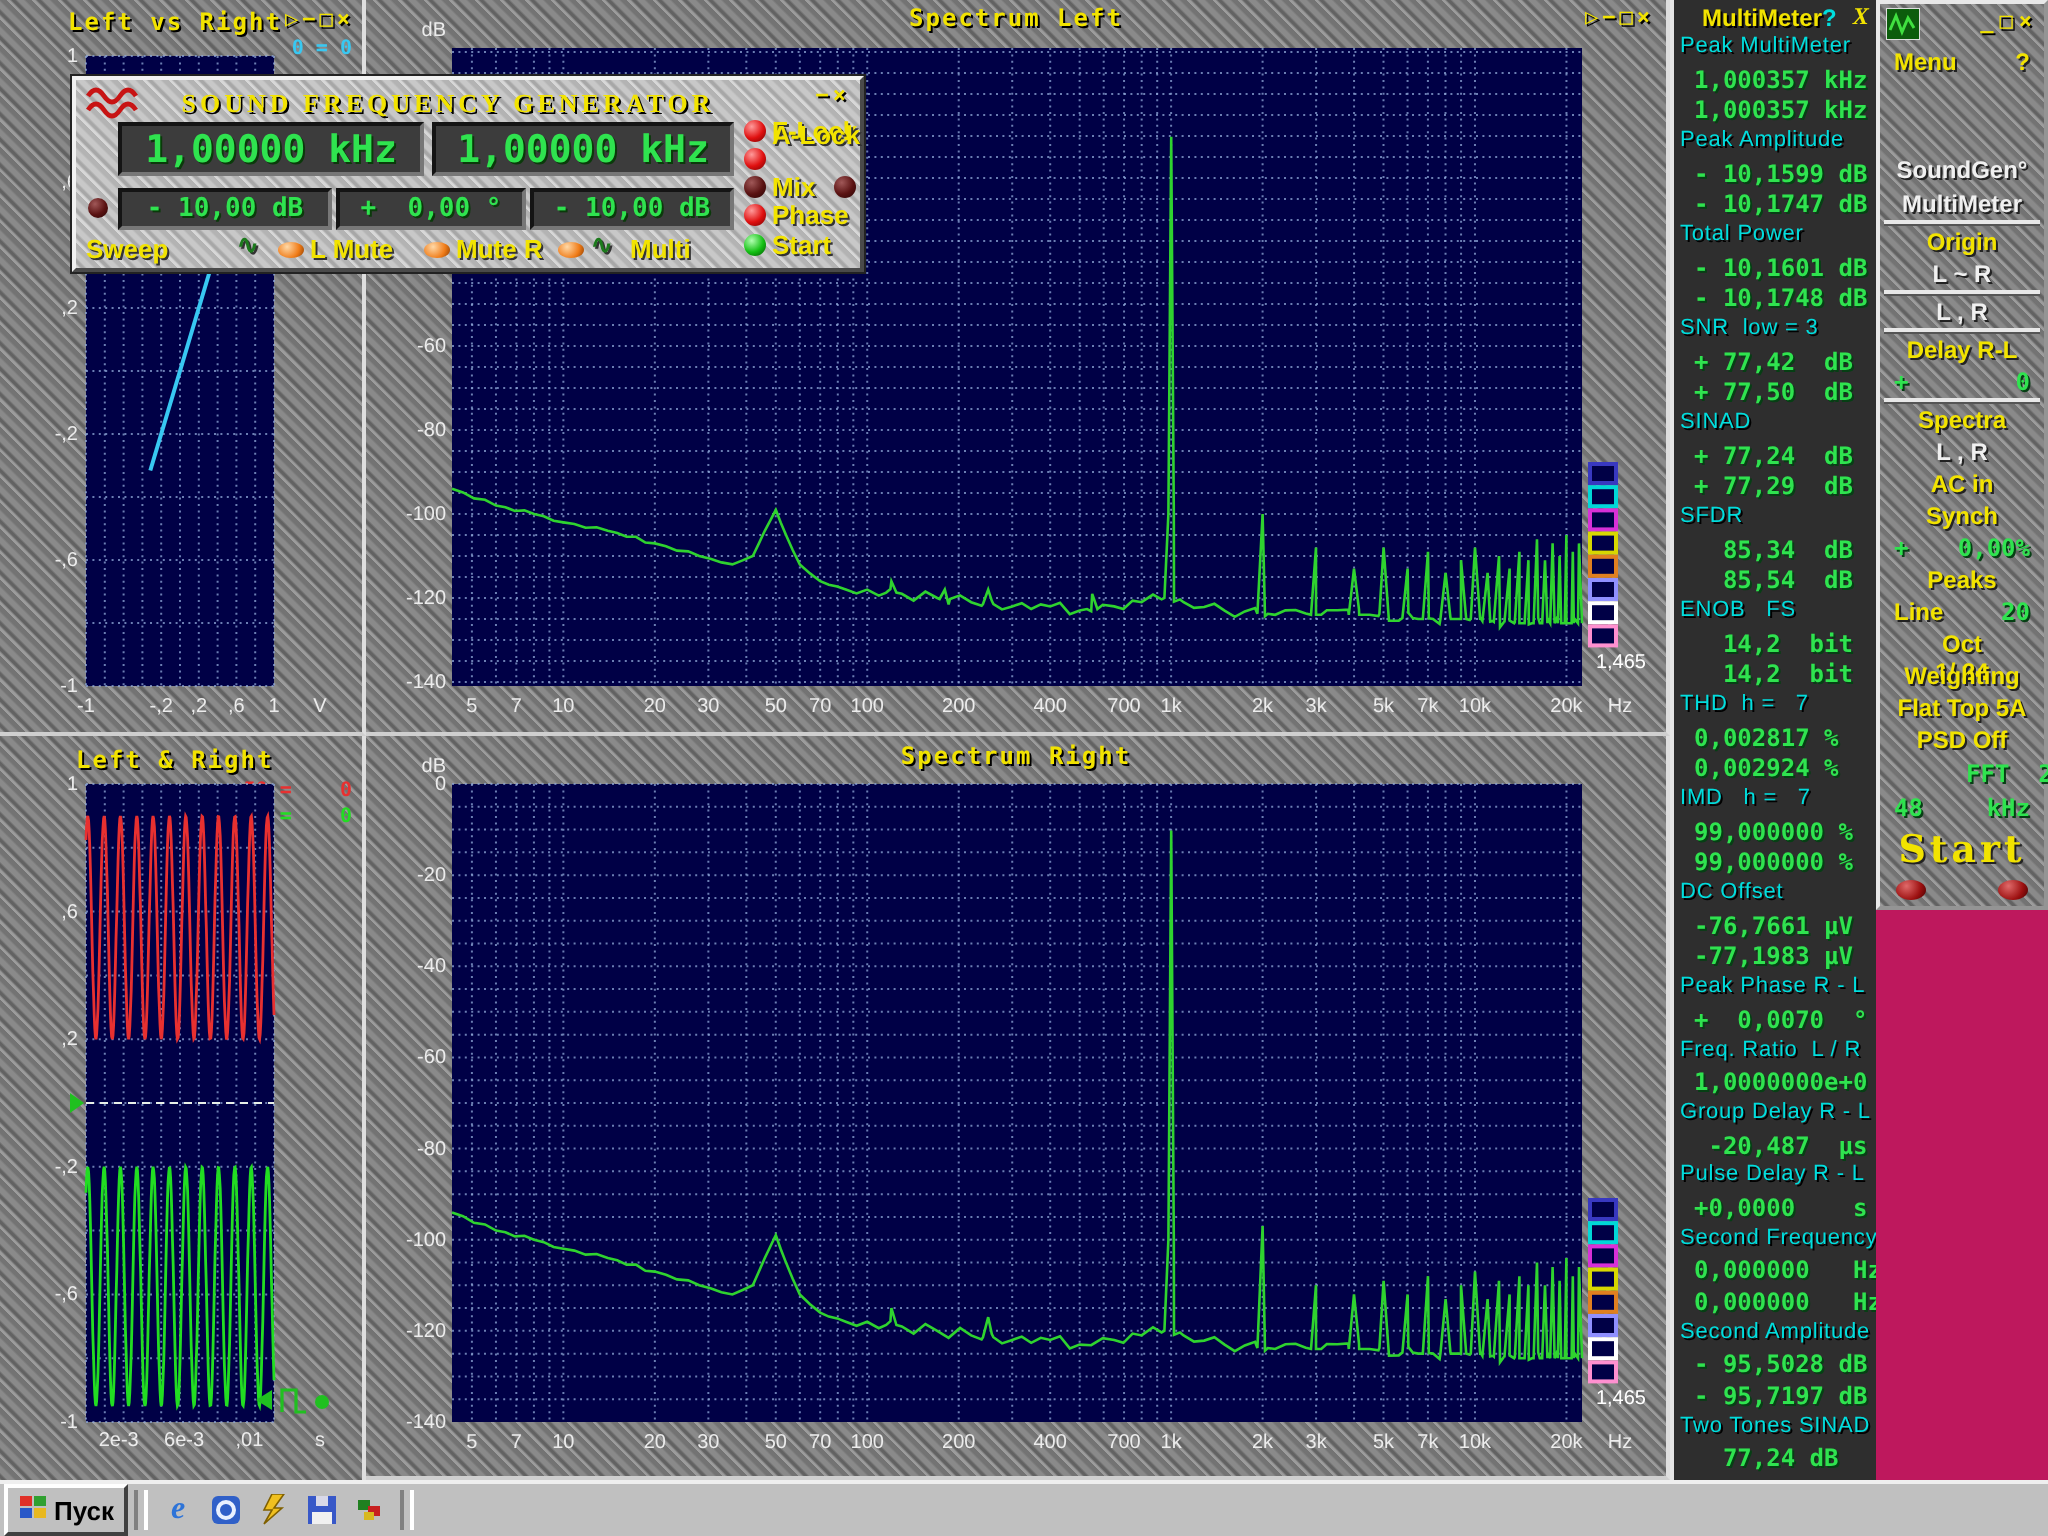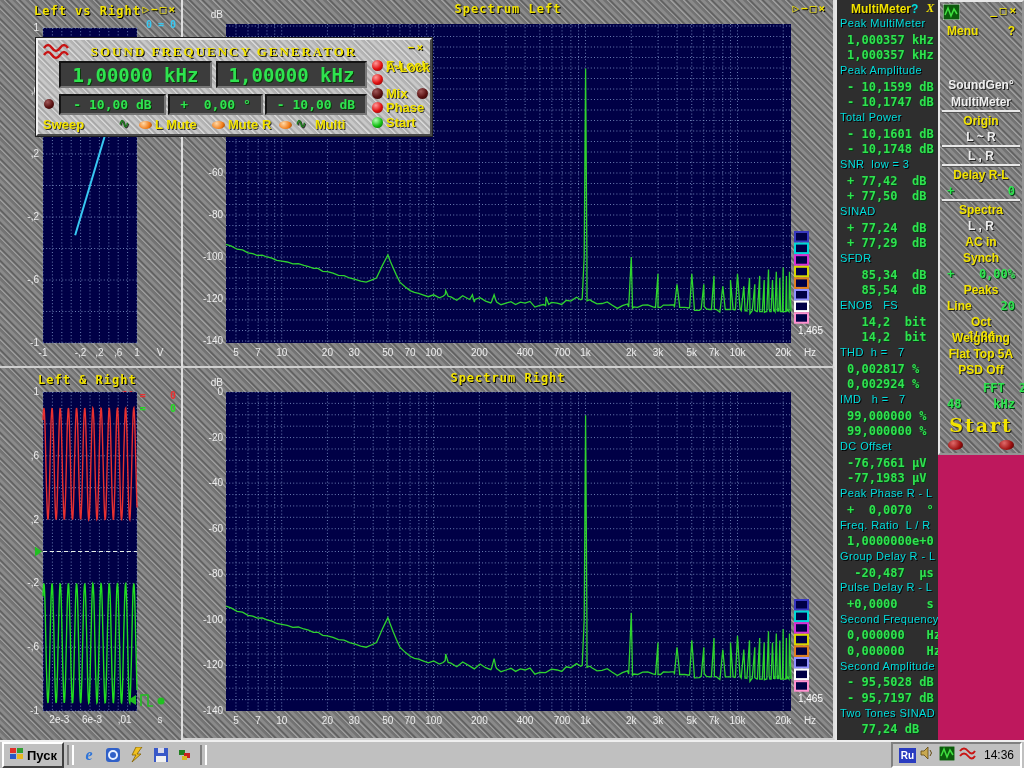--- a/index.html
+++ b/index.html
@@ -574,37 +574,15 @@
         </svg>
     </div>
     <div class="ql">
       <svg width="14" height="14">
           <rect x="1" y="2" width="6" height="5" fill="#208020"></rect>
           <rect x="6" y="5" width="6" height="5" fill="#c82020"></rect>
           <rect x="4" y="8" width="5" height="4" fill="#d8b820"></rect>
         </svg>
     </div>
     <div class="tb-sep"></div>
-    <div class="tray">
-      <span class="ru">Ru</span>
-      <span>
-        <svg width="15" height="14">
-            <polygon points="1,5 4,5 8,1 8,13 4,9 1,9" fill="#c8a850" stroke="#604810" stroke-width="0.8"></polygon>
-            <path d="M10,4 q3,3 0,6" fill="none" stroke="#604810"></path>
-          </svg>
-      </span>
-      <span>
-        <svg width="16" height="15">
-            <rect x="0" y="0" width="16" height="15" fill="#0c5c0c" stroke="#cfcfcf"></rect>
-            <polyline points="2,10 5,3 8,11 11,4 14,9" fill="none" stroke="#40e040" stroke-width="1.5"></polyline>
-          </svg>
-      </span>
-      <span>
-        <svg width="17" height="13">
-            <path d="M1,4 q4,-5 8,0 t7,0" fill="none" stroke="#c81414" stroke-width="2"></path>
-            <path d="M1,9 q4,-5 8,0 t7,0" fill="none" stroke="#c81414" stroke-width="2"></path>
-          </svg>
-      </span>
-      <span class="clock">14:36</span>
-    </div>
   </div>
 
 </div>
 
 </body></html>

